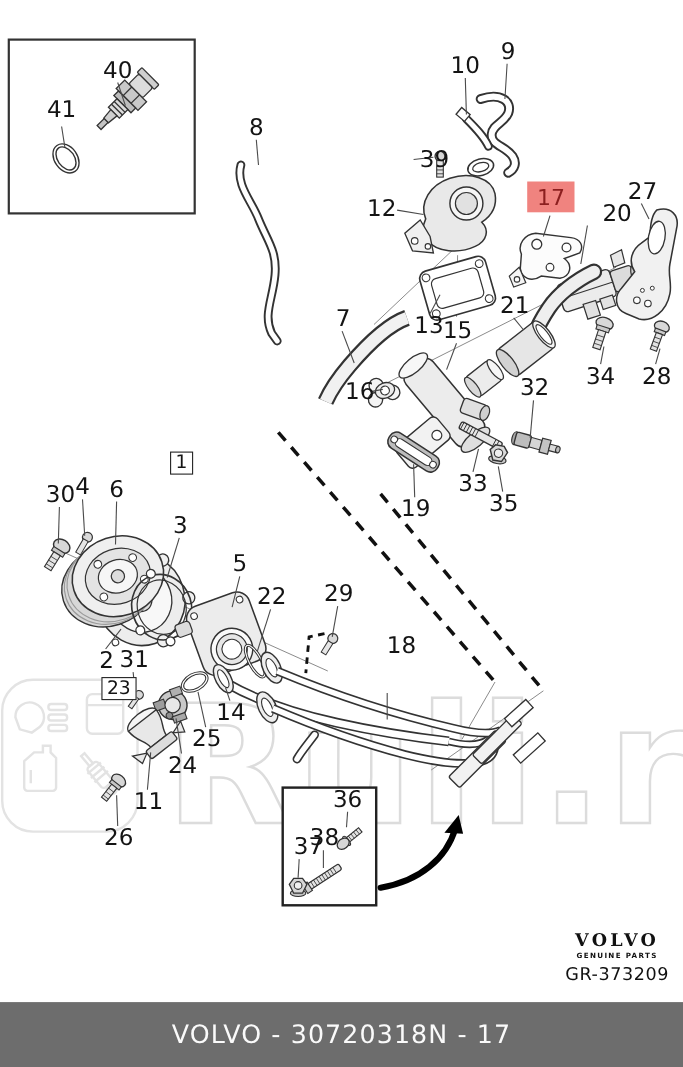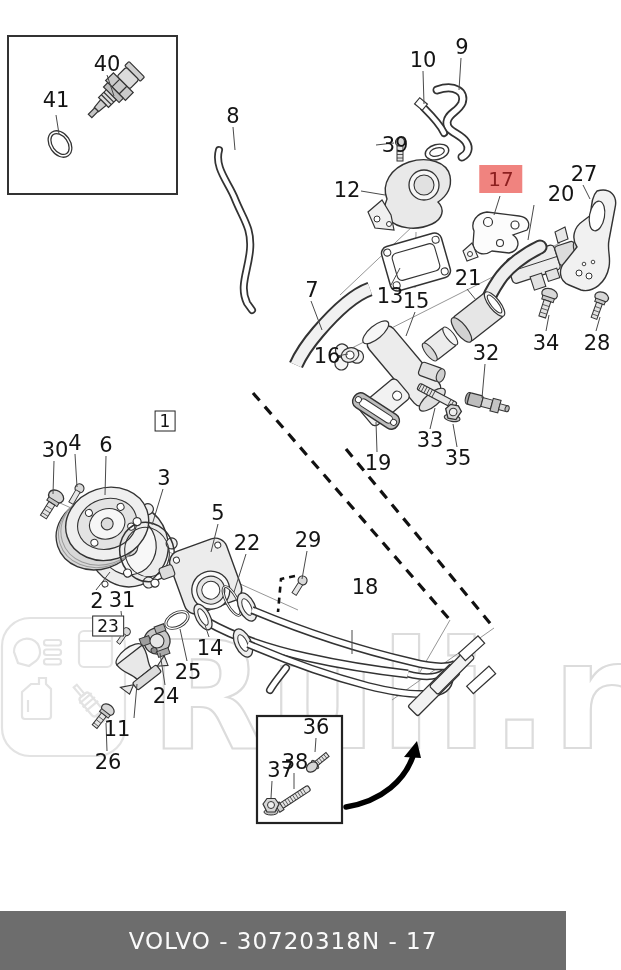--- a/index.html
+++ b/index.html
@@ -10,21 +10,21 @@
   .part-label{position:absolute;transform:translate(-50%,-50%);font-size:21px;color:#141414;
               line-height:1;white-space:nowrap;}
   .part-label.boxed{border:1.7px solid #222;padding:1px 4px;font-size:17px;background:#fff;}
   .part-label.highlighted{background:var(--hl-bg,#f0837f);color:var(--hl-fg,#8c1f1f);
               padding:4px 9px;font-size:20px;}
   #brand{position:absolute;left:505px;top:845px;width:112px;text-align:center;color:#111;}
   #brand .logo{font-family:"DejaVu Serif","Liberation Serif",serif;font-weight:bold;
                font-size:16px;letter-spacing:3px;}
   #brand .tagline{font-size:6.5px;font-weight:bold;letter-spacing:1.2px;margin-top:1px;}
   #brand .code{font-size:16px;margin-top:3px;letter-spacing:0.5px;}
-  #footer{position:absolute;left:0;top:911px;width:566px;height:59px;background:var(--footer-bg,#6d6d6d);
+  #footer{position:absolute;left:0;top:911px;width:621px;height:59px;background:var(--footer-bg,#6d6d6d);
           display:flex;align-items:center;justify-content:center;color:#fafafa;
           font-size:23px;letter-spacing:1px;}
 </style>
 </head>
 <body>
 
 <div id="stage" style="--hl-bg: #f0837f; --hl-fg: #8c1f1f; --footer-bg: #6d6d6d;">
 
 <svg id="art" width="621" height="912" viewBox="0 0 621 912">
 
@@ -454,21 +454,21 @@
       <div class="part-label boxed" style="left: 165px; top: 421px;">1</div>
       <div class="part-label" style="left: 97px; top: 601px;">2</div>
       <div class="part-label" style="left: 164px; top: 478px;">3</div>
       <div class="part-label" style="left: 75px; top: 443px;">4</div>
       <div class="part-label" style="left: 218px; top: 513px;">5</div>
       <div class="part-label" style="left: 106px; top: 445px;">6</div>
       <div class="part-label" style="left: 312px; top: 290px;">7</div>
       <div class="part-label" style="left: 233px; top: 116px;">8</div>
       <div class="part-label" style="left: 462px; top: 47px;">9</div>
       <div class="part-label" style="left: 423px; top: 60px;">10</div>
-      <div class="part-label" style="left: 117px; top: 729px;">11</div>
+      <div class="part-label" style="left: 135px; top: 729px;">11</div>
       <div class="part-label" style="left: 347px; top: 190px;">12</div>
       <div class="part-label" style="left: 390px; top: 296px;">13</div>
       <div class="part-label" style="left: 210px; top: 648px;">14</div>
       <div class="part-label" style="left: 416px; top: 301px;">15</div>
       <div class="part-label" style="left: 327px; top: 356px;">16</div>
       <div class="part-label highlighted" style="left: 501px; top: 179px;">17</div>
       <div class="part-label" style="left: 353px; top: 587px; margin-left: 12px;">18</div>
       <div class="part-label" style="left: 378px; top: 463px;">19</div>
       <div class="part-label" style="left: 535px; top: 194px; margin-left: 26px;">20</div>
       <div class="part-label" style="left: 468px; top: 278px;">21</div>
@@ -487,19 +487,24 @@
       <div class="part-label" style="left: 546px; top: 343px;">34</div>
       <div class="part-label" style="left: 458px; top: 458px;">35</div>
       <div class="part-label" style="left: 316px; top: 727px; text-align: right;">36</div>
       <div class="part-label" style="left: 273px; top: 770px; padding-left: 15px;">37</div>
       <div class="part-label" style="left: 295px; top: 762px;">38</div>
       <div class="part-label" style="left: 363px; top: 145px; margin-left: 32px;">39</div>
       <div class="part-label" style="left: 107px; top: 64px;">40</div>
       <div class="part-label" style="left: 56px; top: 100px;">41</div>
     </div>
 
+<div id="brand">
+  <div class="logo">VOLVO</div>
+  <div class="tagline">GENUINE PARTS</div>
+  <div class="code">GR-373209</div>
+</div>
 
 <div id="footer">
   <span>VOLVO - 30720318</span>
   <span>N - 17</span>
 </div>
 
 </div>
 
 </body></html>

